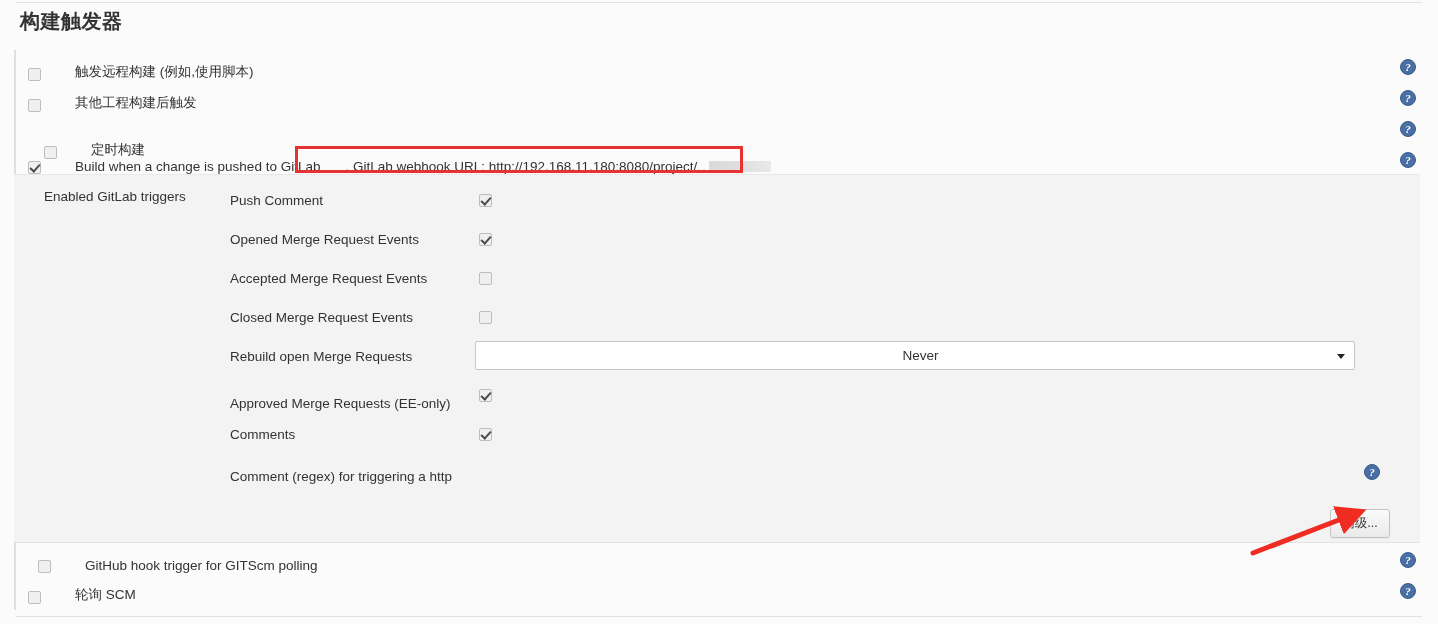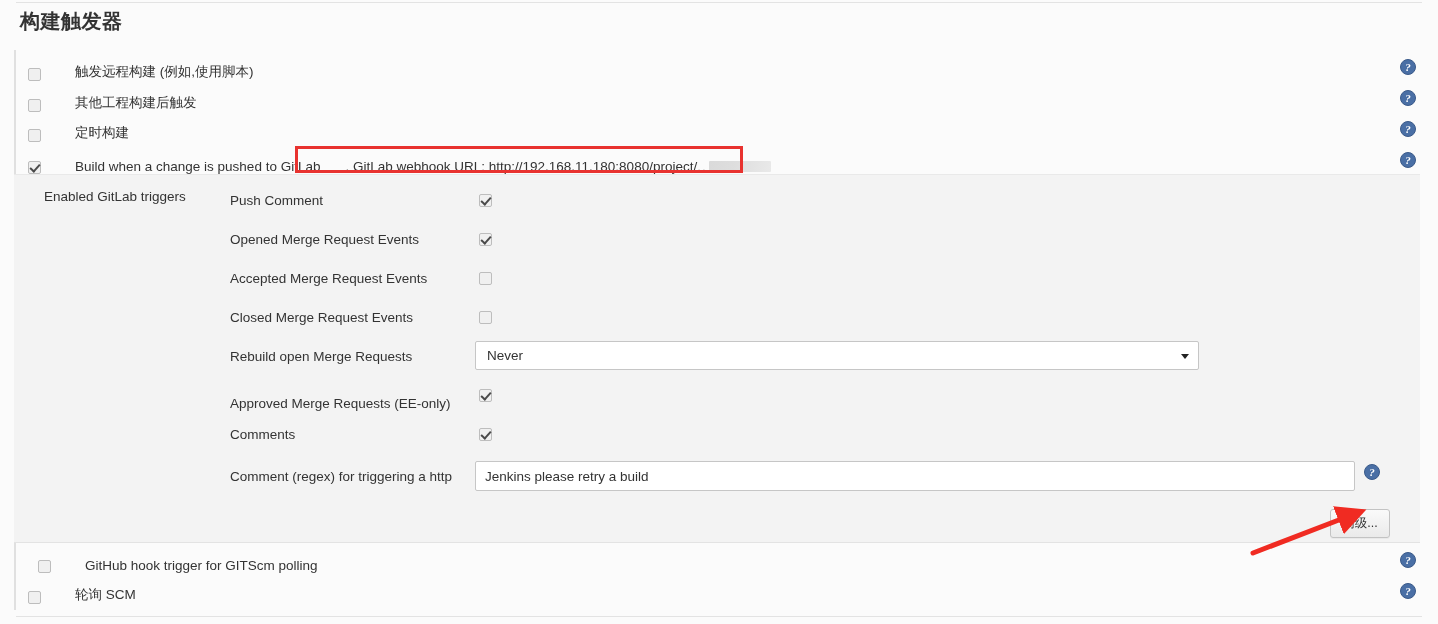--- a/index.html
+++ b/index.html
@@ -294,21 +294,21 @@
   <div class="trigger-row" style="top:7px;">
     <span class="cb"></span>
     <span class="trigger-label">触发远程构建 (例如,使用脚本)</span>
   </div>
 
   <div class="trigger-row" style="top:38px;">
     <span class="cb"></span>
     <span class="trigger-label">其他工程构建后触发</span>
   </div>
 
-  <div class="trigger-row" style="top:68px;">
+  <div class="trigger-row" style="top:85px;margin-left:16px;">
     <span class="cb"></span>
     <span class="trigger-label">定时构建</span>
   </div>
 
   <div class="trigger-row" style="top:100px;">
     <span class="cb checked"></span>
     <span class="trigger-label">Build when a change is pushed to GitLab</span>
     <span class="webhook-text"><span>. GitLab webhook URL: </span><span>http://192.168.11.180:8080/project/</span><span class="redact-dots">..</span><span class="redact-block"></span></span>
   </div>
 </div>
@@ -330,35 +330,32 @@
   <div class="sub-label" style="left:216px; top:57px;">Opened Merge Request Events</div>
   <div class="sub-cb checked" style="left:465px; top:58px;"></div>
 
   <div class="sub-label" style="left:216px; top:96px;">Accepted Merge Request Events</div>
   <div class="sub-cb" style="left:465px; top:97px;"></div>
 
   <div class="sub-label" style="left:216px; top:135px;">Closed Merge Request Events</div>
   <div class="sub-cb" style="left:465px; top:136px;"></div>
 
   <div class="sub-label" style="left:216px; top:174px;">Rebuild open Merge Requests</div>
-  <div class="sel" style="left:461px; top:166px; width:724px; height:29px;">
+  <div class="sel" style="left:461px; top:166px; width:880px; height:29px;justify-content:center;">
     <span>Never</span>
     <span class="caret"></span>
   </div>
 
   <div class="sub-label" style="left:216px; top:221px;">Approved Merge Requests (EE-only)</div>
   <div class="sub-cb checked" style="left:465px; top:214px;"></div>
 
   <div class="sub-label" style="left:216px; top:252px;">Comments</div>
   <div class="sub-cb checked" style="left:465px; top:253px;"></div>
 
   <div class="sub-label" style="left:216px; top:294px;">Comment (regex) for triggering a http</div>
-  <div class="txt" style="left:461px; top:286px; width:880px; height:30px;">
-    <span>Jenkins please retry a build</span>
-  </div>
 </div>
 
 <div class="help-icon" style="left:1364px; top:464px;"></div>
 
 <div class="adv-btn">高级...</div>
 
 <svg class="arrow-svg" viewBox="0 0 130 62">
   <defs>
     <marker id="ahead" markerWidth="7" markerHeight="7" refX="1.2" refY="3" orient="auto">
       <path d="M0,0 L0,6 L6,3 z" fill="#f02b22"></path>

